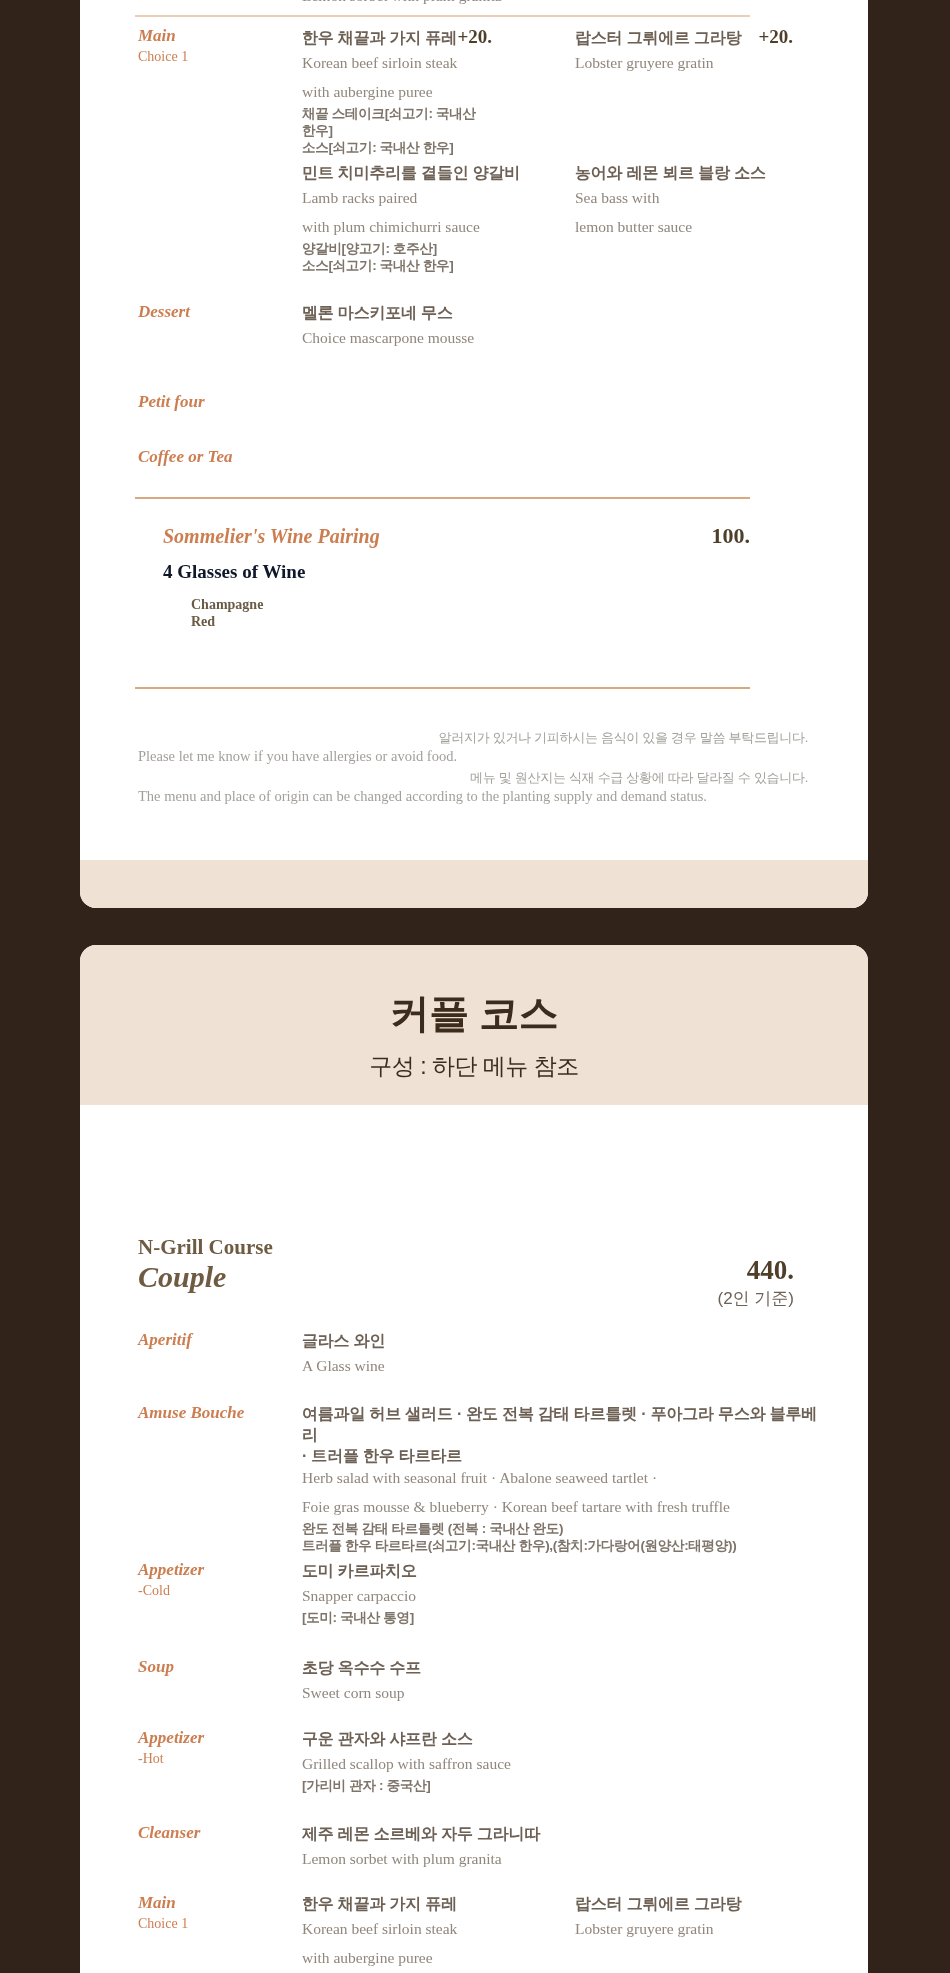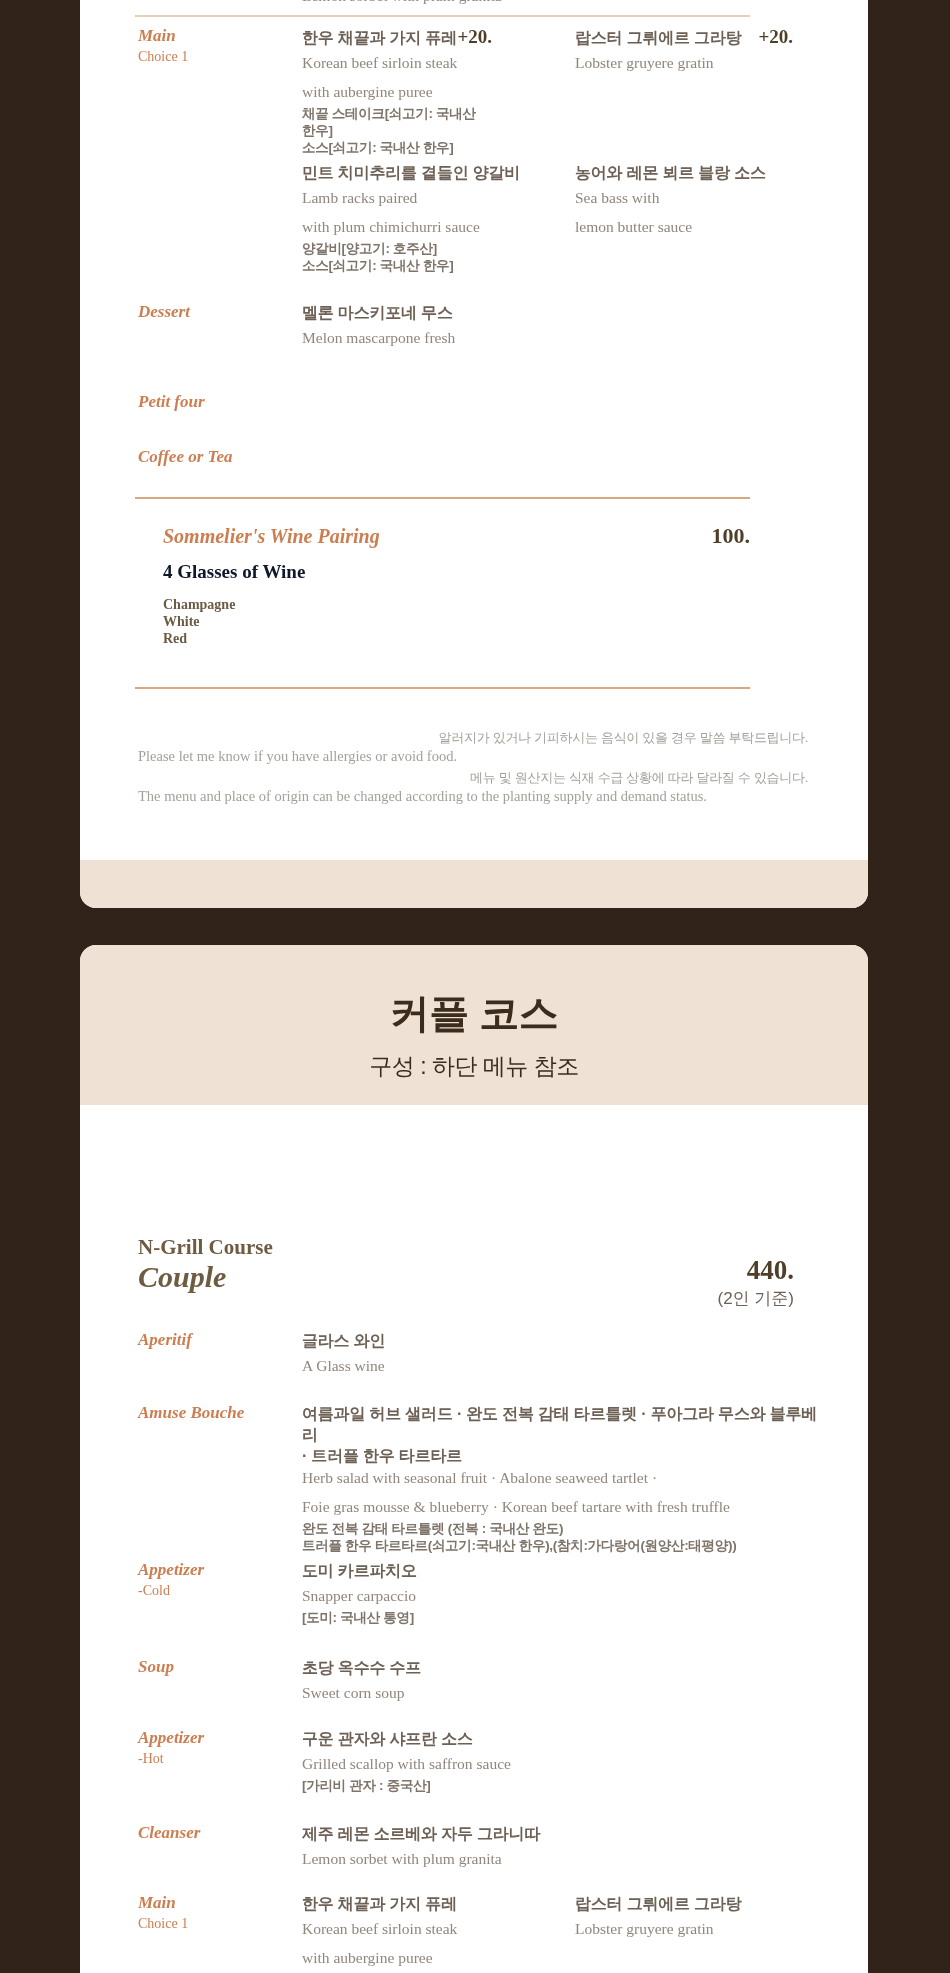--- a/index.html
+++ b/index.html
@@ -37,21 +37,21 @@
   .divider.faint{opacity:.55;height:1.5px;}
 
   .cut-line{position:absolute;left:222px;top:-13px;font:400 15.5px "Liberation Serif","DejaVu Serif",serif;color:var(--english,#90867C);}
 
   .wp{position:absolute;left:83px;top:523px;width:587px;}
   .wp-head{display:flex;align-items:baseline;}
   .wp-title{font:italic 700 20px "Liberation Serif","DejaVu Serif",serif;color:var(--accent,#CC7E51);line-height:24px;}
   .wp-price{margin-left:auto;font:700 22px "Liberation Serif","DejaVu Serif",serif;color:var(--price,#4F3F29);}
   .wp-sub{margin-top:12px;font:700 19px "Liberation Serif","DejaVu Serif",serif;color:#0f172a;}
   .wp-wines{margin-top:13px;}
-  .wine{font:700 14px "Liberation Serif","DejaVu Serif",serif;color:var(--wine,#6B5B45);line-height:17px;}
+  .wine{font:700 14px "Liberation Serif","DejaVu Serif",serif;color:var(--wine,#6B5B45);line-height:17px;margin-left:28px;}
 
   .notices{position:absolute;left:58px;right:60px;}
   .n-ko{font-weight:500;font-size:13px;line-height:18px;color:var(--notice,#A3A099);letter-spacing:-0.3px;text-align:right;}
   .n-en{font:400 14.5px "Liberation Serif","DejaVu Serif",serif;color:var(--notice,#A3A099);line-height:19px;}
 
   .hdr-title{padding-top:44px;font-weight:700;font-size:40px;line-height:48px;color:var(--header-text,#3B2C1E);letter-spacing:-0.5px;}
   .hdr-sub{margin-top:14px;font-weight:500;font-size:23px;color:var(--header-text,#3B2C1E);letter-spacing:-0.5px;}
 
   .course{position:absolute;left:58px;right:74px;top:290px;display:flex;align-items:flex-end;}
   .course-names{}
@@ -117,21 +117,21 @@
   </div>
 
   <div class="row" style="top:302px">
     <div class="lbl">
         <div class="l1">Dessert</div>
       </div>
     <div class="d1" style="width:260px">
       <div class="koline">
           <span class="ko">멜론 마스키포네 무스</span>
         </div>
-      <div class="en">Melon mascarpone fresh</div>
+      <div class="en">Choice mascarpone mousse</div>
     </div>
   </div>
 
   <div class="row" style="top:392px">
     <div class="lbl">
         <div class="l1">Petit four</div>
       </div>
   </div>
 
   <div class="row" style="top:447px">
@@ -143,21 +143,20 @@
   <div class="divider" style="top:497px"></div>
 
   <div class="wp">
     <div class="wp-head">
       <span class="wp-title">Sommelier's Wine Pairing</span>
       <span class="wp-price">100.</span>
     </div>
     <div class="wp-sub">4 Glasses of Wine</div>
     <div class="wp-wines">
       <div class="wine">Champagne</div>
-      <div class="wine">White</div>
       <div class="wine">Red</div>
     </div>
   </div>
 
   <div class="divider" style="top:687px"></div>
 
   <div class="notices" style="top:729px">
     <div class="n-ko">알러지가 있거나 기피하시는 음식이 있을 경우 말씀 부탁드립니다.</div>
     <div class="n-en">Please let me know if you have allergies or avoid food.</div>
   </div>

